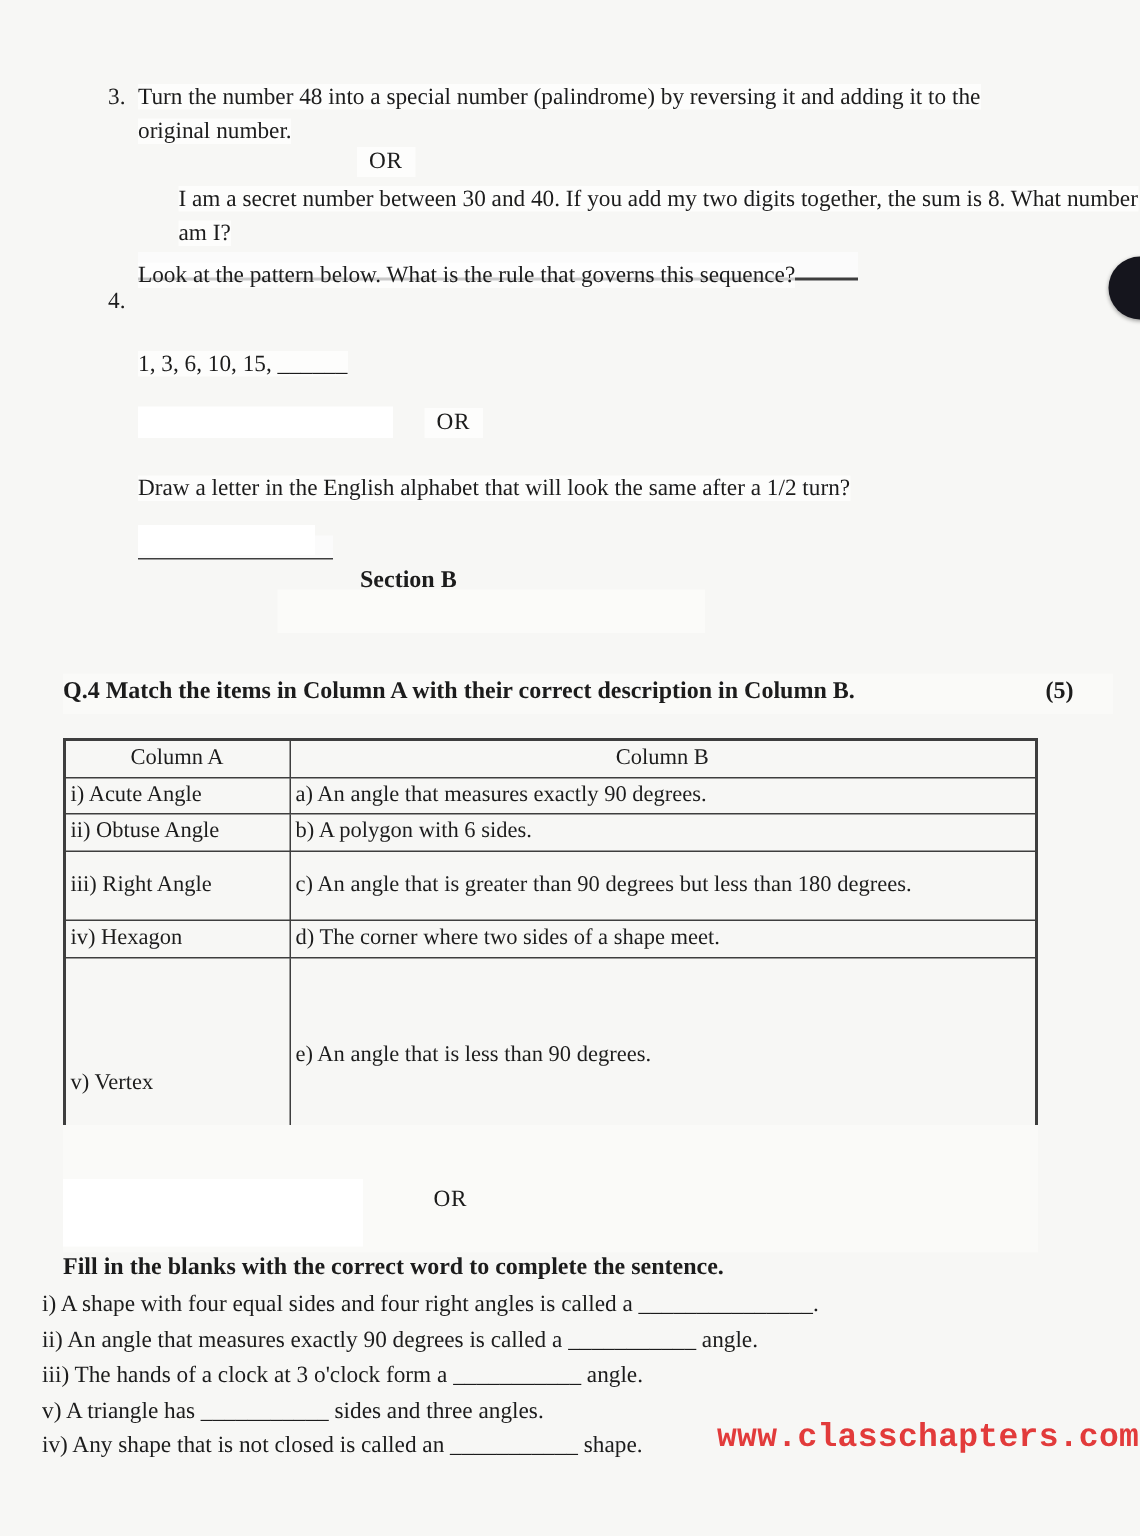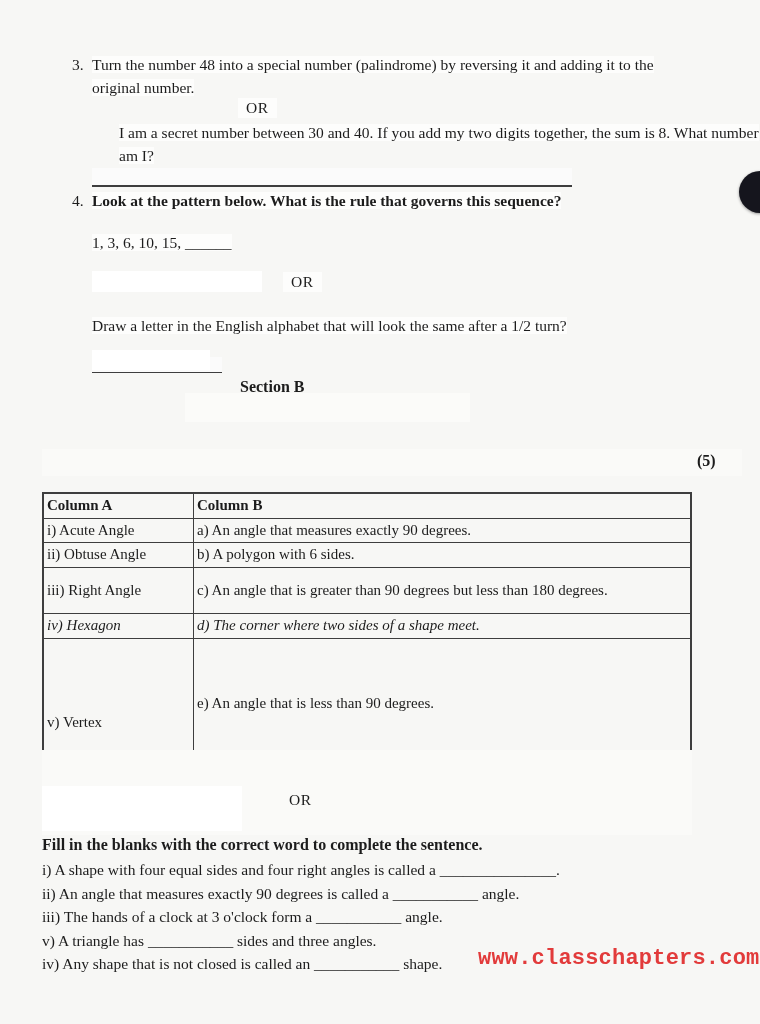--- a/index.html
+++ b/index.html
@@ -30,28 +30,28 @@
     table-layout:fixed;
     font-size:15px;
   }
   table.match th, table.match td{
     border:1px solid #3e3e3e;
     padding:1px 4px 1px 3px;
     vertical-align:middle;
     text-align:left;
     font-weight:normal;
   }
-  table.match th{font-weight:bold;}
+  table.match th{font-weight:normal;text-align:center;}
   table.match{border:2px solid #3e3e3e;}
   .colA{width:142px;}
   .r-head{height:25px;}
   .r1{height:24px;}
   .r2{height:25px;}
   .r3{height:46px;}
-  .r4{height:25px;font-style:italic;}
+  .r4{height:25px;}
   .r5{height:128px;}
   .r5 td{vertical-align:top;}
   .r5 .cA{padding-top:42px;}
   .r5 .cB{padding-top:4px;}
   .fill-items div{font-size:15.5px;line-height:23.5px;}
   .watermark{
     font-family:Liberation Mono, monospace;
     font-weight:bold;
     font-size:22px;
     letter-spacing:0.2px;
@@ -71,36 +71,37 @@
   <div class="abs qnum" style="left:72px;top:53px;">3.</div>
   <div class="abs txt" style="left:92px;top:53px;width:602px;"><span class="hl">Turn the number 48 into a special number (palindrome) by reversing it and adding it to the original number.</span></div>
 
   <div class="abs or-label" style="left:238px;top:98px;">OR</div>
 
   <div class="abs txt" style="left:75px;top:121px;width:648px;margin-left:44px;"><span class="hl">I am a secret number between 30 and 40. If you add my two digits together, the sum is 8. What number am I?</span></div>
 
   <div class="abs answer-line" style="left:92px;top:168px;width:480px;height:17px;"></div>
 
   <div class="abs qnum" style="left:72px;top:189px;">4.</div>
-  <div class="abs txt" style="left:92px;top:189px;width:620px;font-weight:bold;"><span class="hl">Look at the pattern below. What is the rule that governs this sequence?</span></div>
+  <div class="abs txt" style="left:92px;top:172px;width:620px;"><span class="hl">Look at the pattern below. What is the rule that governs this sequence?</span></div>
 
   <div class="abs txt" style="left:92px;top:231px;"><span class="hl">1, 3, 6, 10, 15, ______</span></div>
 
   <div class="abs white-box" style="left:92px;top:271px;width:170px;height:21px;"></div>
   <div class="abs or-label" style="left:283px;top:272px;">OR</div>
 
   <div class="abs txt" style="left:92px;top:314px;width:620px;"><span class="hl">Draw a letter in the English alphabet that will look the same after a 1/2 turn?</span></div>
 
   <div class="abs white-box" style="left:92px;top:350px;width:118px;height:20px;"></div>
   <div class="abs answer-line thin" style="left:92px;top:357px;width:130px;height:15px;"></div>
 
   <div class="abs section-box" style="left:185px;top:393px;width:285px;height:29px;"></div>
   <div class="abs bold" style="left:240px;top:378px;font-size:16px;">Section B</div>
 
   <div class="abs soft-box" style="left:42px;top:449px;width:700px;height:27px;"></div>
+  <div class="abs bold" style="left:42px;top:452px;font-size:16px;">Q.4 Match the items in Column A with their correct description in Column B.</div>
   <div class="abs bold" style="left:697px;top:452px;font-size:16px;">(5)</div>
 
   <table class="match abs" style="left:42px;top:492px;">
     <tbody>
         <tr class="r-head">
       <th class="colA">Column A</th>
       <th>Column B</th>
     </tr>
     <tr class="r1">
       <td class="colA">i) Acute Angle</td>
@@ -123,21 +124,21 @@
       <td class="cB">e) An angle that is less than 90 degrees.</td>
     </tr>
   </tbody>
     </table>
 
   <div class="abs soft-box" style="left:42px;top:750px;width:650px;height:85px;"></div>
   <div class="abs white-box" style="left:42px;top:786px;width:200px;height:45px;"></div>
   <div class="abs or-label" style="left:281px;top:790px;background:transparent;">OR</div>
 
   <div class="abs bold" style="left:42px;top:836px;font-size:16px;">Fill in the blanks with the correct word to complete the sentence.</div>
-  <div class="abs fill-items" style="left:42px;top:858px;width:640px;">
+  <div class="abs fill-items" style="left:28px;top:858px;width:640px;">
     <div>i) A shape with four equal sides and four right angles is called a _______________.</div>
     <div>ii) An angle that measures exactly 90 degrees is called a ___________ angle.</div>
     <div>iii) The hands of a clock at 3 o'clock form a ___________ angle.</div>
     <div>v) A triangle has ___________ sides and three angles.</div>
     <div>iv) Any shape that is not closed is called an ___________ shape.</div>
   </div>
 
   <div class="abs watermark" style="left:478px;top:946px;color:#e23b3b;">www.classchapters.com</div>
 
   <div class="abs float-circle" style="left:739px;top:171px;"></div>

